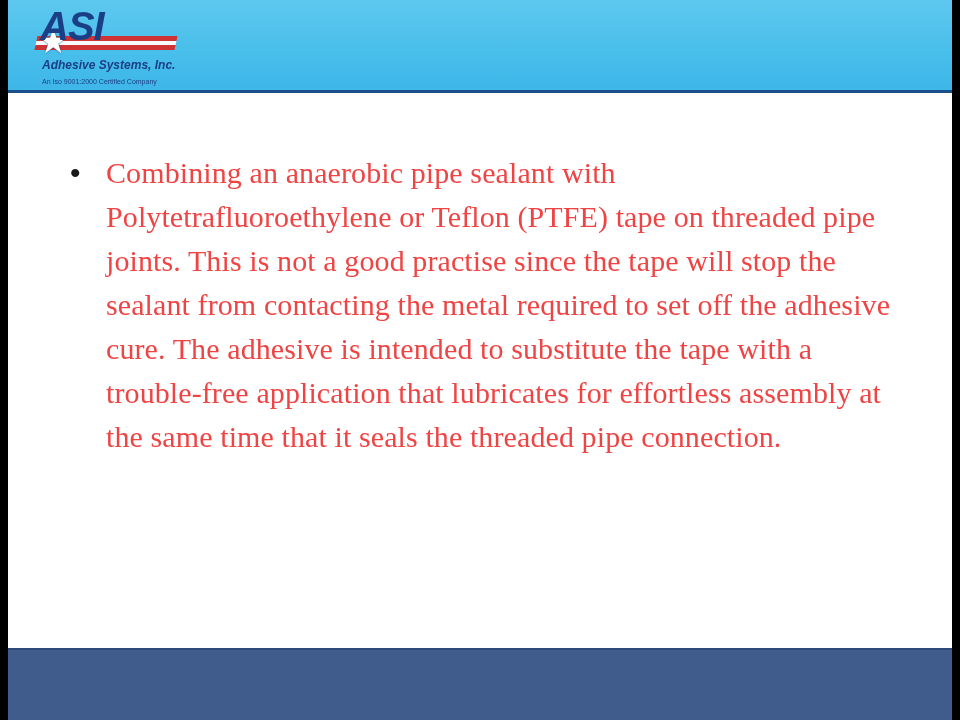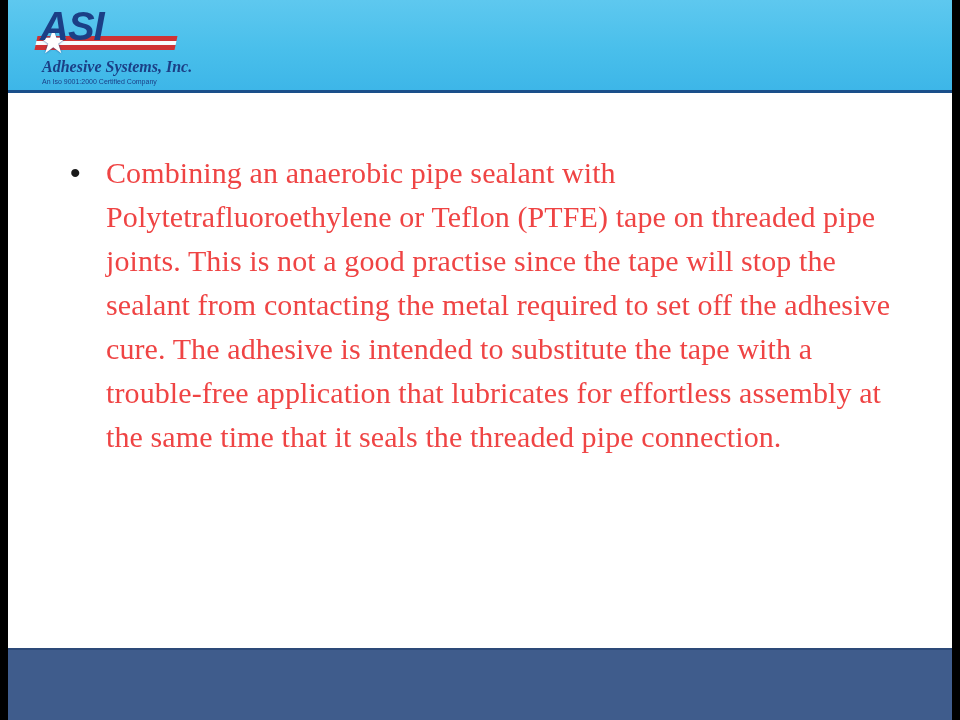--- a/index.html
+++ b/index.html
@@ -84,24 +84,24 @@
     top: 22px;
     color: #ffffff;
     font-size: 34px;
     line-height: 34px;
     text-shadow: 0 0 2px #1b3f86;
   }
   .logo-sub {
     position: absolute;
     left: 14px;
     top: 56px;
-    font-family: Liberation Serif, serif;
+    font-family: Liberation Sans, sans-serif;
     font-style: italic;
     font-weight: bold;
-    font-size: 16px;
+    font-size: 12px;
     color: #1b3f86;
     white-space: nowrap;
   }
   .logo-iso {
     position: absolute;
     left: 14px;
     top: 76px;
     font-family: "Liberation Sans", sans-serif;
     font-size: 7px;
     color: #1b3f86;

